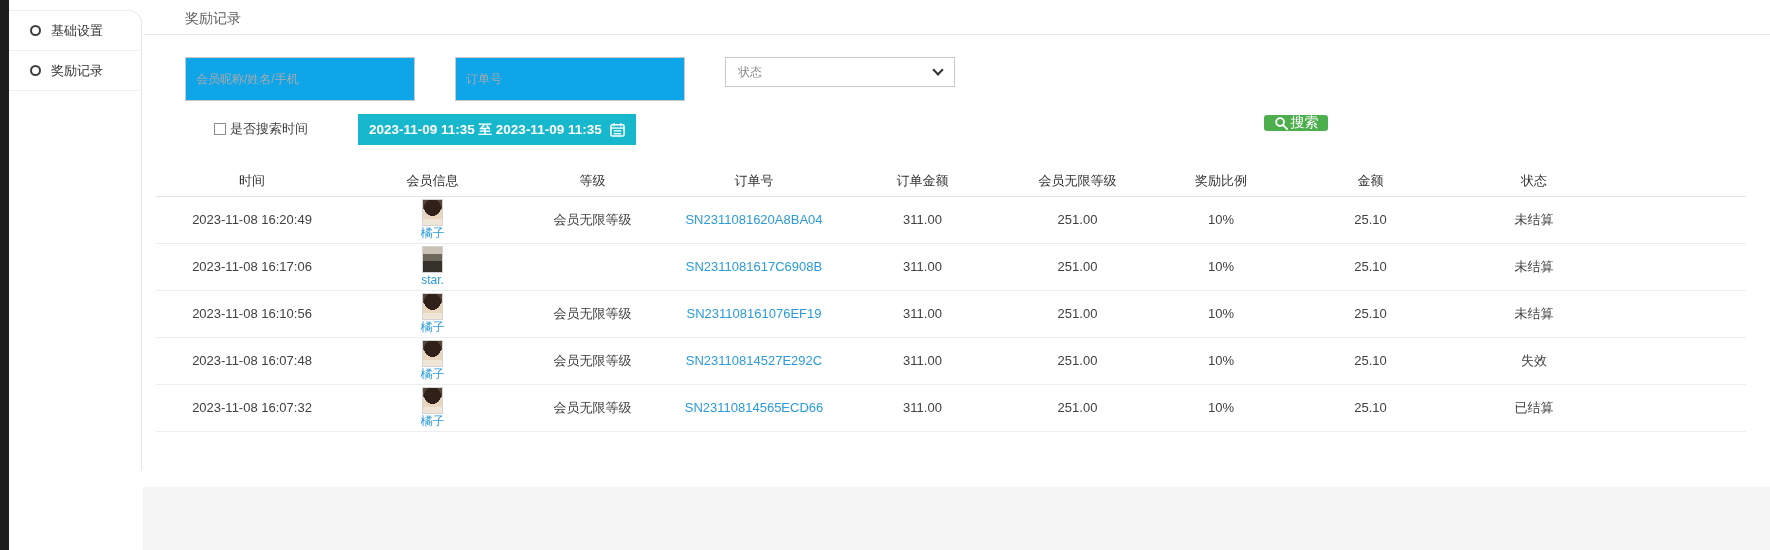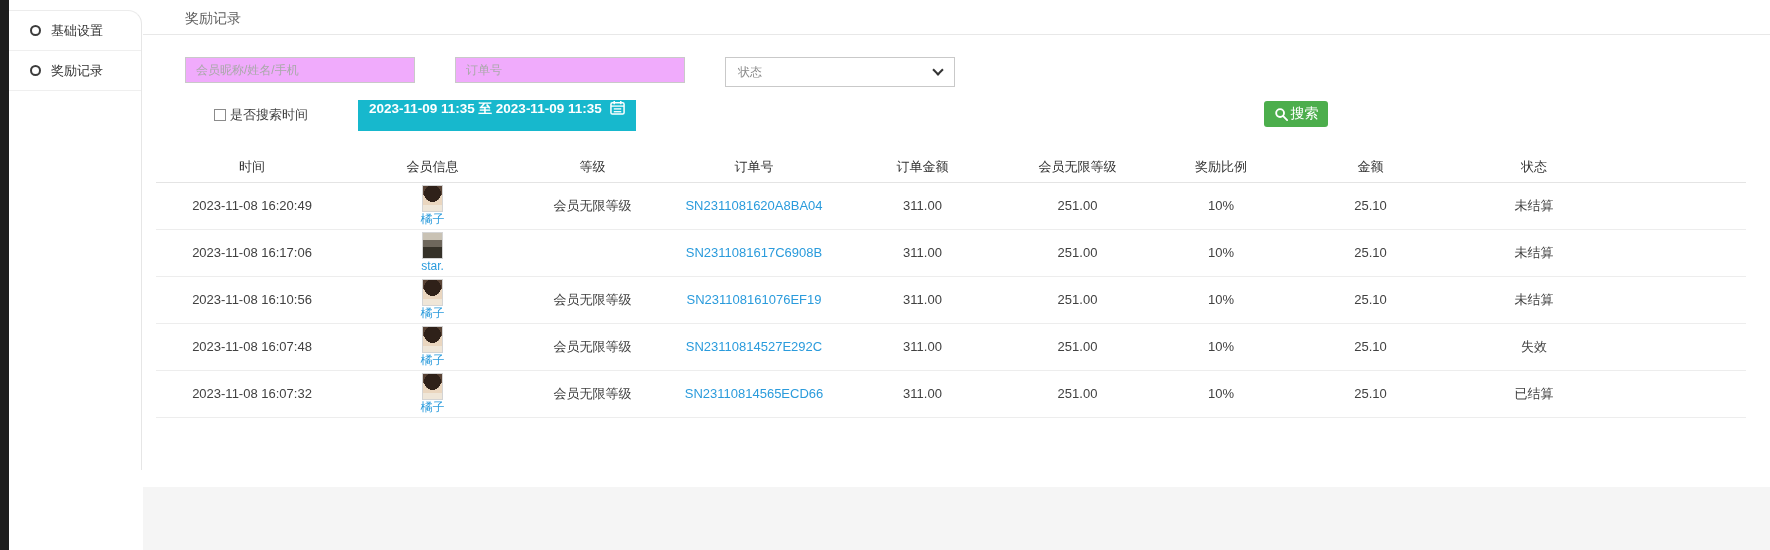--- a/index.html
+++ b/index.html
@@ -20,38 +20,38 @@
   .side-label { font-size:13px; color:#333; white-space:nowrap; }
 
   
   .content { position:absolute; left:143px; top:10px; width:1627px; height:477px; background:#fff; }
   .bottom-strip { position:absolute; left:143px; top:487px; width:1627px; height:63px; background:#f5f5f5; }
 
   .title-bar { height:25px; padding-left:42px; font-size:14px; color:#5f5f5f;
     border-bottom:1px solid #e8e8e8; display:flex; align-items:flex-start; }
 
   .filter-row1 { margin:22px 0 0 42px; display:flex; gap:40px; }
-  .filter-input { width:230px; height:26px; border:1px solid #c9c9c9; background:#f0abfc;
+  .filter-input { width:230px; height:44px; border:1px solid #c9c9c9; background:#0ea5e9;
     padding:0 10px; font-size:12px; color:#444; outline:none;
     font-family:"Liberation Sans","DejaVu Sans",sans-serif; }
   .filter-input::placeholder { color:#a9a9a9; }
   .select-box { width:230px; height:30px; border:1px solid #c9c9c9; background:#fff;
     display:flex; align-items:center; justify-content:space-between; padding:0 12px;
     font-size:12px; color:#8a8a8a; cursor:pointer; }
   .chevron-down { width:8px; height:8px; border-right:2px solid #333; border-bottom:2px solid #333;
     transform:rotate(45deg); margin-top:-4px; }
 
   .filter-row2 { position:relative; margin-top:13px; height:32px; }
   .checkbox-group { position:absolute; left:71px; top:6px; display:flex; align-items:center; gap:4px; cursor:pointer; }
   .checkbox { width:12px; height:12px; border:1px solid #8b8b8b; background:#fff; }
   .checkbox-label { font-size:13px; color:#3f3f3f; }
   .date-btn { position:absolute; left:215px; top:0; height:31px; background:#17b8cd; color:#fff;
-    display:flex; gap:8px; padding:0 11px; font-size:13.5px; font-weight:bold;
+    display:flex; align-items:center; gap:8px; padding:0 11px; font-size:13.5px; font-weight:bold;
     cursor:pointer; border:none; }
-  .search-btn { position:absolute; left:1121px; top:1px; width:64px; height:26px; background:#4cae4c;
+  .search-btn { position:absolute; left:1121px; top:1px; width:64px; height:16px; background:#4cae4c;
     border:none; border-radius:3px; color:#fff; font-size:14px; display:flex; align-items:center;
     justify-content:center; gap:2px; cursor:pointer; }
 
   
   table.records { margin:20px 0 0 13px; width:1590px; border-collapse:collapse; table-layout:fixed; }
   .records th { height:30px; font-size:13px; color:#333; font-weight:normal; text-align:center;
     border-bottom:1px solid #e4e4e4; white-space:nowrap; }
   .records td { height:47px; font-size:13px; color:#414141; text-align:center;
     border-bottom:1px solid #ededed; white-space:nowrap; vertical-align:middle; }
   .c-level { color:#9b9b9b; }

